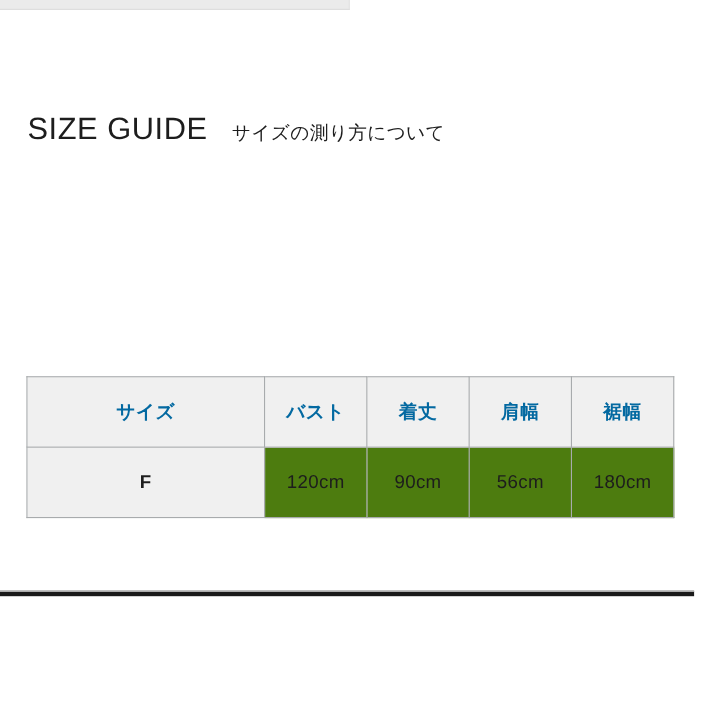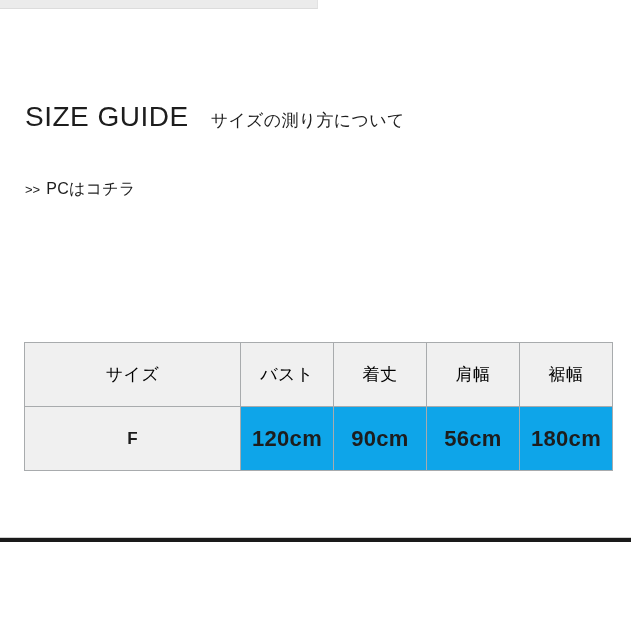--- a/index.html
+++ b/index.html
@@ -102,29 +102,29 @@
     border: 1px solid #a8abad;
     text-align: center;
     vertical-align: middle;
     padding: 0;
     box-sizing: border-box;
   }
   table.size-table thead th {
     height: 64px;
     background: #f0f0f0;
     font-size: 17px;
-    font-weight: normal;
-    color: #000000;
+    font-weight: bold;
+    color: #0369a1;
     letter-spacing: 0.5px;
   }
   table.size-table tbody td {
     height: 64px;
-    background: #0ea5e9;
-    font-size: 22px;
-    font-weight: 700;
+    background: #4d7c0f;
+    font-size: 17px;
+    font-weight: 400;
     color: #1d1d1d;
     letter-spacing: 0.3px;
   }
   table.size-table tbody td.size-label-cell {
     background: #f0f0f0;
     font-weight: bold;
     font-size: 17px;
   }
   
   col.c-size  { width: 216px; }
@@ -172,23 +172,20 @@
 <body>
 
 <div class="page">
 
   <div class="top-bar"></div>
 
   <div class="size-guide-heading">
     <span class="title-en">SIZE GUIDE</span><span class="title-ja">サイズの測り方について</span>
   </div>
 
-  <a class="guide-link" id="link-pc" href="#">
-    <span class="arrows">&gt;&gt;</span><span>PCはコチラ</span>
-  </a>
 
 
   <div class="size-table-wrap">
     <table class="size-table">
       <colgroup>
         <col class="c-size">
         <col class="c-rest">
         <col class="c-rest">
         <col class="c-rest">
         <col class="c-rest">

